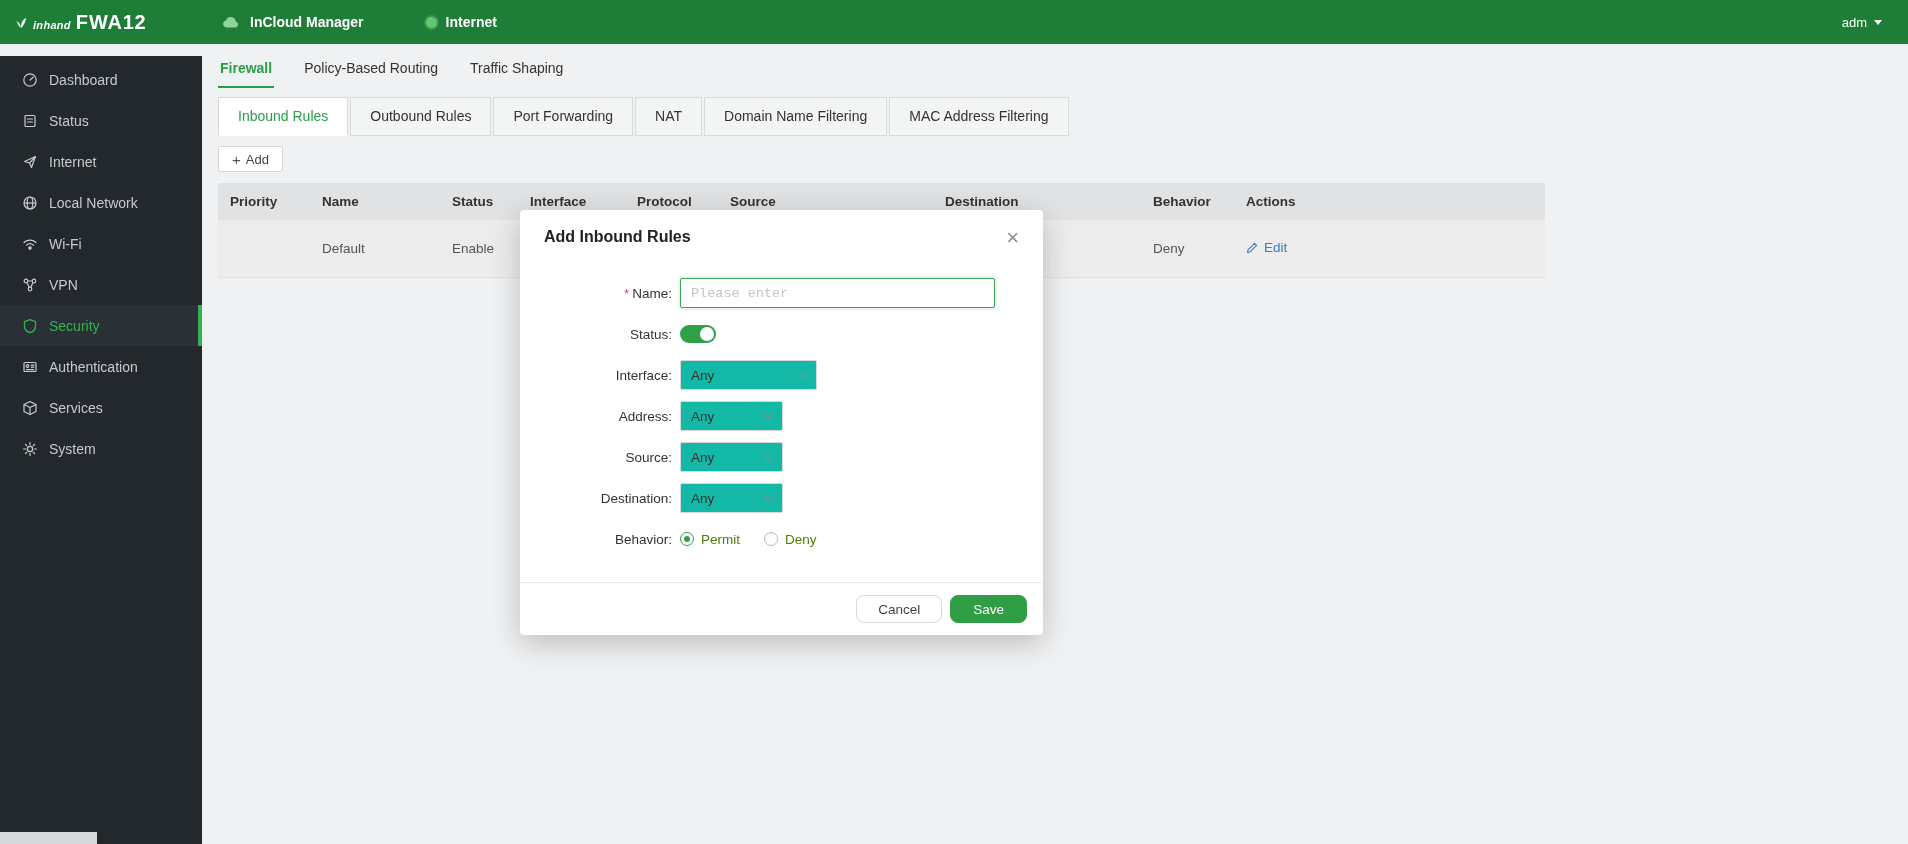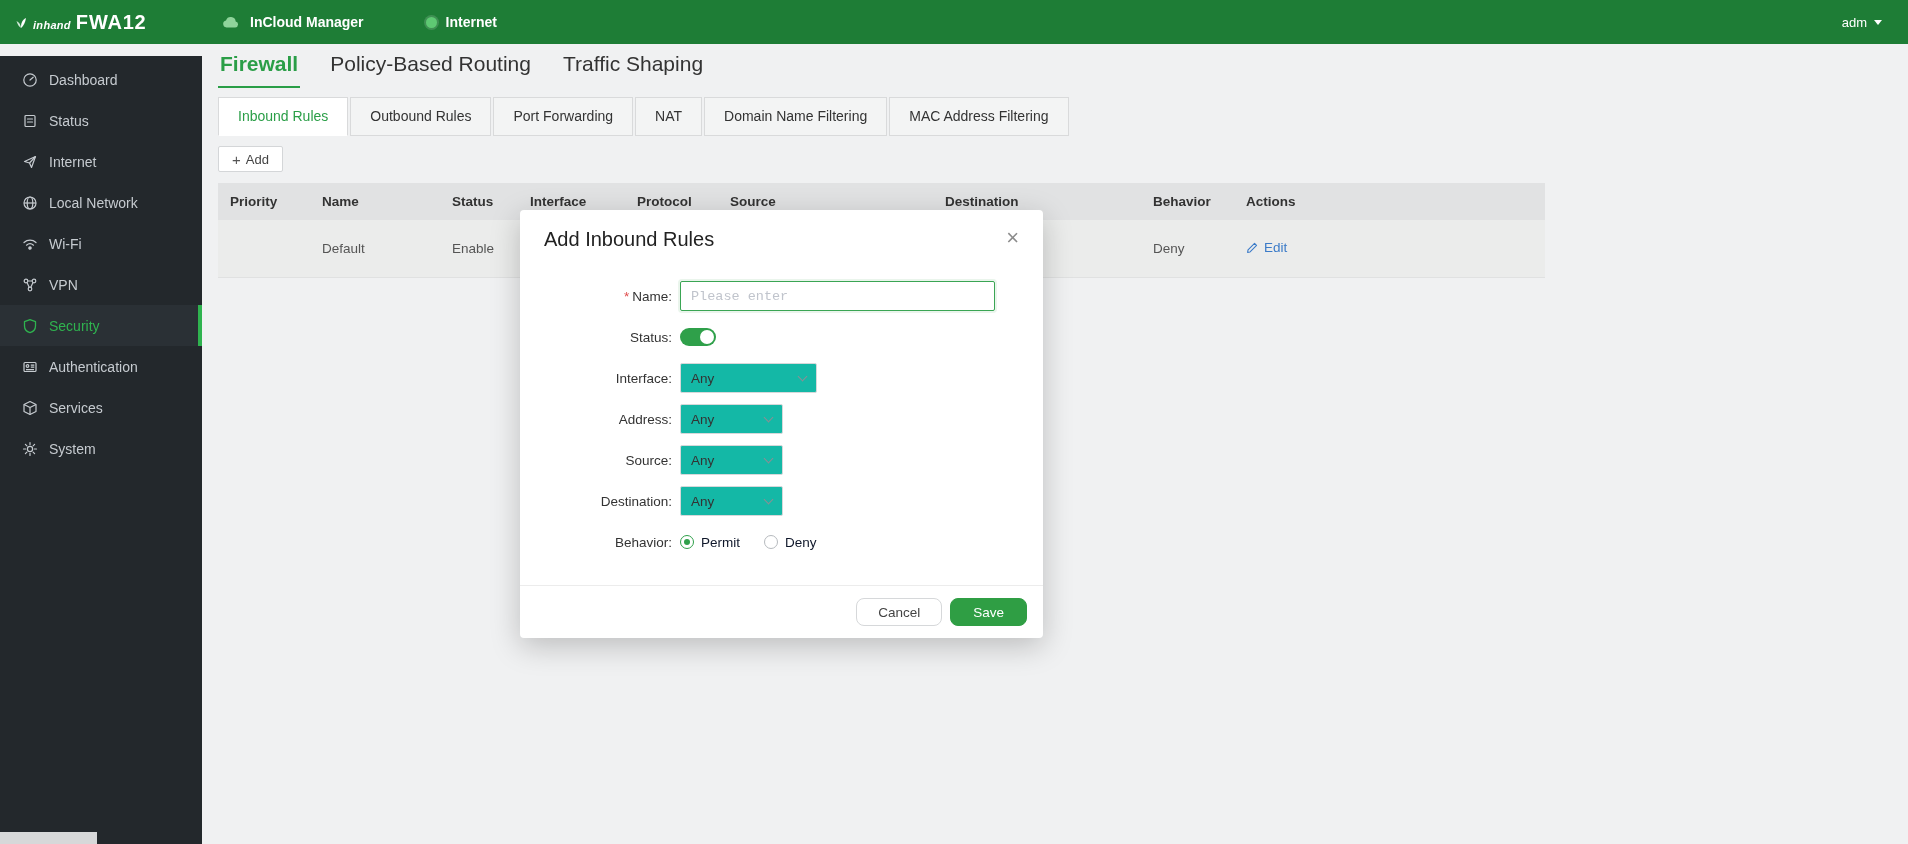--- a/index.html
+++ b/index.html
@@ -43,21 +43,21 @@
   .sicon { flex: 0 0 16px; }
   .side-collapse {
     position: absolute; left: 0; bottom: 0; width: 97px; height: 24px;
     background: #d7d8d9; cursor: pointer;
   }
 
   
   .main { position: absolute; top: 44px; left: 202px; right: 0; bottom: 0; padding-left: 16px; }
 
   .tabs-primary { display: flex; align-items: flex-end; height: 44px; gap: 28px; }
-  .ptab { font-size: 21px; color: #333; padding: 0 2px 10px 2px; cursor: pointer; border-bottom: 2px solid transparent; }
+  .ptab { font-size: 14px; color: #333; padding: 0 2px 10px 2px; cursor: pointer; border-bottom: 2px solid transparent; }
   .ptab.active { color: #2a9e47; font-weight: 700; border-bottom-color: #2a9e47; }
 
   .tabs-cards { display: flex; margin-top: 9px; gap: 2px; }
   .ctab {
     height: 39px; line-height: 37px; padding: 0 19px; font-size: 14px; color: #333;
     background: #f3f4f4; border: 1px solid #d9dadb; cursor: pointer;
   }
   .ctab.active { background: #fff; color: #2a9e47; border-bottom-color: #fff; }
 
   .add-btn {
@@ -78,21 +78,21 @@
   .trow { background: #ebeceb; height: 58px; font-size: 13.5px; color: #555; border-bottom: 1px solid #e0e1e1; }
   .edit-link { display: inline-flex; align-items: center; gap: 5px; color: #3b7bc8; cursor: pointer; font-size: 13.5px; }
 
   
   .modal {
     position: absolute; left: 520px; top: 210px; width: 523px;
     background: #fff; border-radius: 4px; z-index: 40;
     box-shadow: 0 8px 30px rgba(0,0,0,.22);
   }
   .modal-header { display: flex; justify-content: space-between; align-items: flex-start; padding: 18px 20px 6px 24px; }
-  .modal-title { font-size: 20px; font-weight: 400; color: #222; }
+  .modal-title { font-size: 16px; font-weight: 700; color: #222; }
   .modal-close { font-size: 22px; line-height: 20px; color: #8c8c8c; cursor: pointer; padding: 0 4px; }
   .modal-body { padding: 24px 24px 28px 0; }
   .frow { display: flex; align-items: center; height: 30px; margin-bottom: 11px; margin-left: 37px; }
   .frow:last-child { margin-bottom: 0; }
   .flabel { width: 115px; flex: 0 0 115px; text-align: right; margin-right: 8px; font-size: 13.5px; color: #333; }
   .req { color: #e04b4b; margin-right: 3px; }
 
   .name-input {
     width: 315px; height: 30px; padding: 0 10px;
     border: 1px solid #3aa554; border-radius: 2px; outline: none;
@@ -109,21 +109,21 @@
   .select {
     height: 30px; border: 1px solid #d6d8da; border-radius: 2px; background: #14b8a6;
     display: flex; align-items: center; justify-content: space-between;
     padding: 0 10px; font-size: 13.5px; color: #333; cursor: pointer;
   }
   .select.w-lg { width: 137px; }
   .select.w-sm { width: 103px; }
   .chev { width: 7px; height: 7px; border-right: 1.5px solid #8a8f94; border-bottom: 1.5px solid #8a8f94; transform: rotate(45deg); margin-top: -4px; }
 
   .radio-group { display: flex; gap: 24px; }
-  .radio-opt { display: flex; align-items: center; gap: 7px; font-size: 13.5px; color: #0f172a; cursor: pointer; }
+  .radio-opt { display: flex; align-items: center; gap: 7px; font-size: 13.5px; color: #4d7c0f; cursor: pointer; }
   .radio { width: 14px; height: 14px; border-radius: 50%; border: 1px solid #b6babe; background: #fff; position: relative; }
   .radio.checked { border-color: #2fa04a; }
   .radio.checked::after { content: ""; position: absolute; left: 3px; top: 3px; width: 6px; height: 6px; border-radius: 50%; background: #2fa04a; }
 
   .modal-footer { border-top: 1px solid #ececec; padding: 12px 16px; display: flex; justify-content: flex-end; gap: 8px; }
   .btn-cancel, .btn-save {
     height: 28px; border-radius: 8px; font-family: "Liberation Sans", sans-serif;
     font-size: 13.5px; cursor: pointer;
   }
   .btn-cancel { padding: 0 21px; background: #fff; border: 1px solid #d6d8da; color: #444; }

